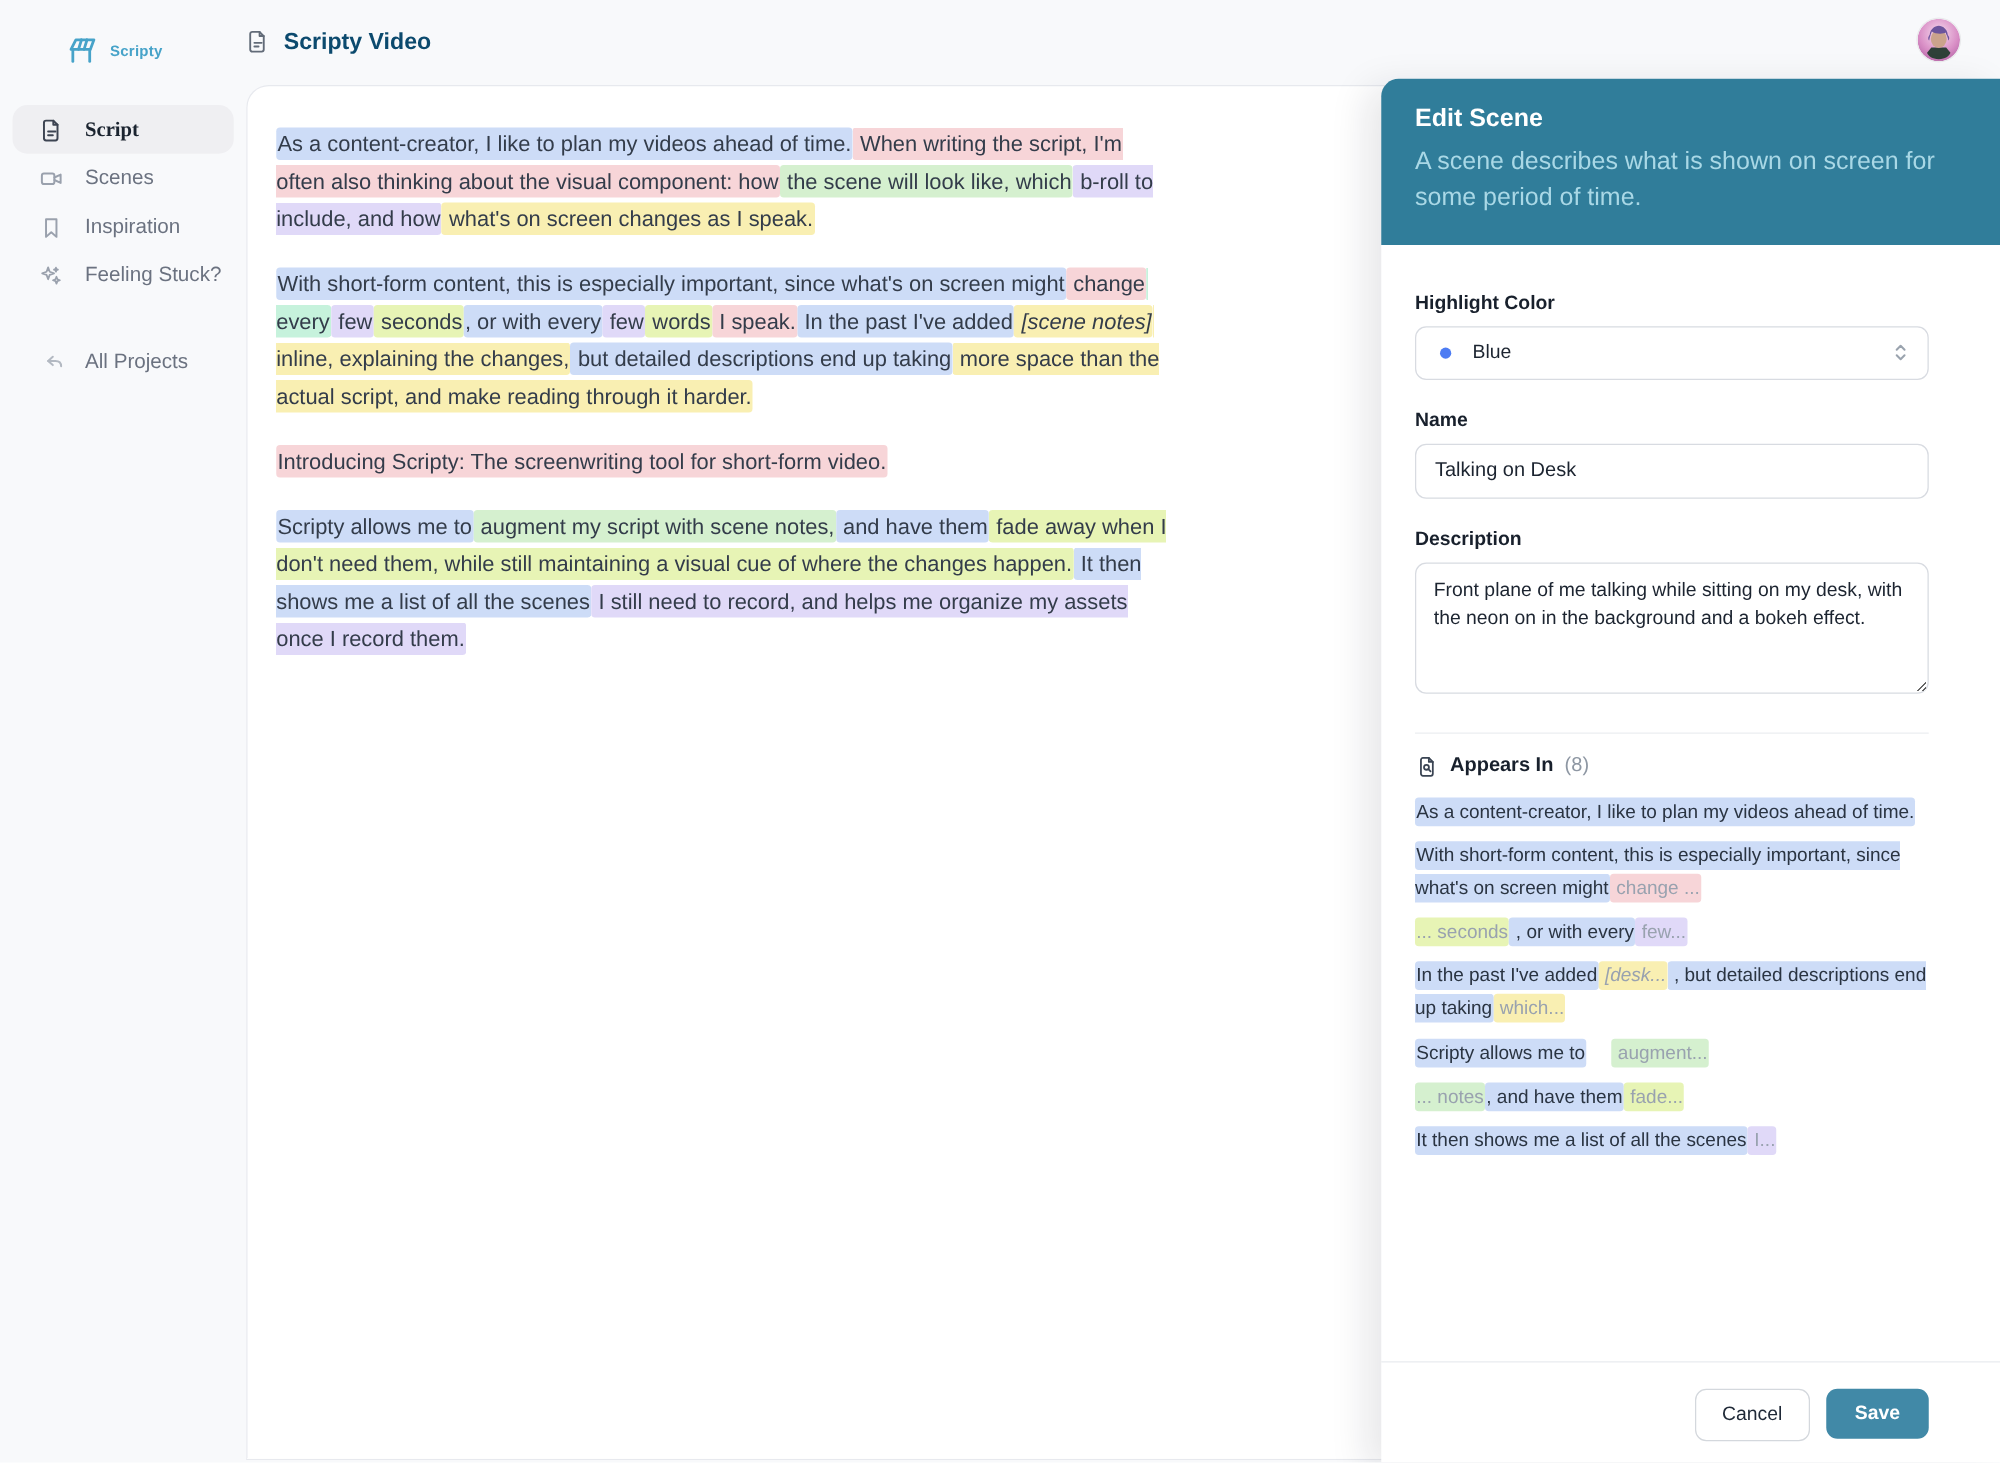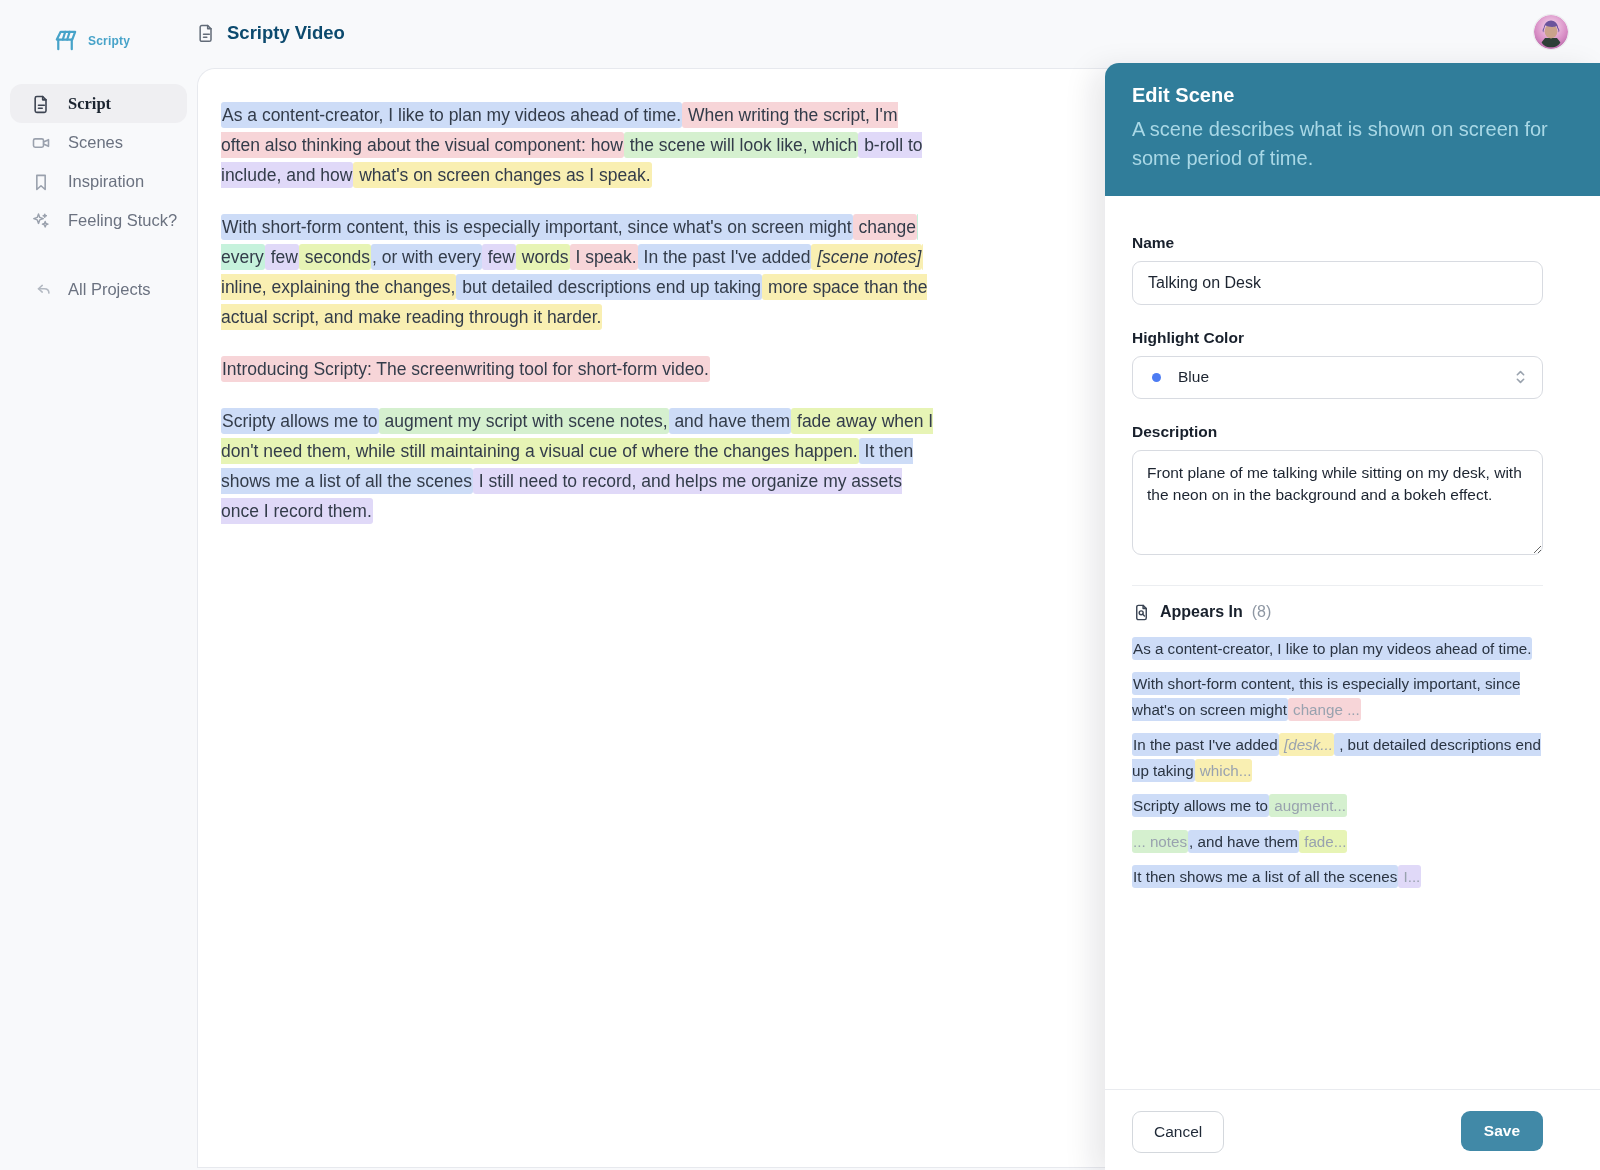--- a/index.html
+++ b/index.html
@@ -77,21 +77,21 @@
   .section-divider { border:none; border-top:1px solid #eceef1; margin:26px 0 0; }
 
   .appears { margin-top:17px; }
   .appears-header { display:flex; align-items:center; gap:9px; margin-bottom:14px; }
   .appears-title { font-size:16px; font-weight:700; color:#18202c; }
   .appears-count { font-size:16px; color:#8e97a3; }
   .appears-item { font-size:15.2px; line-height:1.72; color:#2a3442; margin-bottom:9px; cursor:pointer; }
 
   .panel-footer {
     height:81px; border-top:1px solid #e9ebef; padding:21px 57px 0 27px;
-    display:flex; justify-content:space-between; align-items:flex-start; gap:13px;
+    display:flex; justify-content:flex-end; align-items:flex-start; gap:13px;
   }
   .btn { font-family:"Liberation Sans", sans-serif; font-size:15.5px; border-radius:9px; cursor:pointer; }
   .btn-cancel { background:#fff; border:1px solid #d4d8dd; color:#1f2937; padding:11px 21px; }
   .btn-save { background:#4189a7; border:none; color:#fff; font-weight:600; padding:11px 23px; }
 </style>
 </head>
 <body>
 
 <div class="logo">
   <span>
@@ -198,36 +198,36 @@
 </div>
 
 <aside class="panel">
   <header class="panel-header">
     <div class="panel-title">Edit Scene</div>
     <div class="panel-subtitle">A scene describes what is shown on screen for some period of time.</div>
   </header>
 
   <div class="panel-body">
     <div class="field">
-      <div class="field-label">Name</div>
-      <input class="text-input" type="text" value="Talking on Desk" style="">
-    </div>
-
-    <div class="field">
       <div class="field-label">Highlight Color</div>
       <div class="select">
         <span class="select-dot" id="color-dot" style="background: rgb(77, 124, 243);"></span>
         <span class="select-value">Blue</span>
         <span>
           <svg width="15" height="18" viewBox="0 0 16 20" fill="none" stroke="#9aa3ae" stroke-width="1.8" stroke-linecap="round" stroke-linejoin="round">
             <path d="M4.5 7.5 L8 4 L11.5 7.5"></path>
             <path d="M4.5 12.5 L8 16 L11.5 12.5"></path>
           </svg>
         </span>
       </div>
+    </div>
+
+    <div class="field">
+      <div class="field-label">Name</div>
+      <input class="text-input" type="text" value="Talking on Desk" style="">
     </div>
 
     <div class="field">
       <div class="field-label">Description</div>
       <textarea class="textarea" style="">Front plane of me talking while sitting on my desk, with the neon on in the background and a bokeh effect.</textarea>
     </div>
 
     <hr class="section-divider">
 
     <section class="appears">
@@ -239,22 +239,23 @@
             <circle cx="11.6" cy="12.4" r="2.5"></circle>
             <path d="M13.5 14.3 l2.2 2.2"></path>
           </svg>
         </span>
         <span class="appears-title">Appears In</span>
         <span class="appears-count">(8)</span>
       </div>
       <div id="appears-list">
           <div class="appears-item"><span class="hl" style="background: rgb(205, 220, 247);">As a content-creator, I like to plan my videos ahead of time.</span></div>
           <div class="appears-item"><span class="hl" style="background: rgb(205, 220, 247);">With short-form content, this is especially important, since what's on screen might</span><span class="hl dim" style="background: rgb(247, 213, 216);"> change ...</span></div>
+          <div class="appears-item"><span class="hl dim" style="background: rgb(231, 244, 181);">... seconds</span><span class="hl" style="background: rgb(205, 220, 247);"> , or with every</span><span class="hl dim" style="background: rgb(224, 217, 248);"> few...</span></div>
           <div class="appears-item"><span class="hl" style="background: rgb(205, 220, 247);">In the past I've added</span><span class="hl i dim" style="background: rgb(249, 239, 178);"> [desk...</span><span class="hl" style="background: rgb(205, 220, 247);"> , but detailed descriptions end up taking</span><span class="hl dim" style="background: rgb(249, 239, 178);"> which...</span></div>
-          <div class="appears-item"><span class="hl" style="background: rgb(205, 220, 247);">Scripty allows me to</span><span class="hl dim" style="background: rgb(213, 240, 207);"> augment...</span></div>
+          <div class="appears-item"><span class="hl" style="background: rgb(205, 220, 247);">Scripty allows me to</span><span class="hl dim" style="background: rgb(213, 240, 207); margin-left: 20px;"> augment...</span></div>
           <div class="appears-item"><span class="hl dim" style="background: rgb(213, 240, 207);">... notes</span><span class="hl" style="background: rgb(205, 220, 247);">, and have them</span><span class="hl dim" style="background: rgb(231, 244, 181);"> fade...</span></div>
           <div class="appears-item"><span class="hl" style="background: rgb(205, 220, 247);">It then shows me a list of all the scenes</span><span class="hl dim" style="background: rgb(224, 217, 248);"> I...</span></div>
         </div>
     </section>
   </div>
 
   <footer class="panel-footer">
     <button class="btn btn-cancel">Cancel</button>
     <button class="btn btn-save">Save</button>
   </footer>

